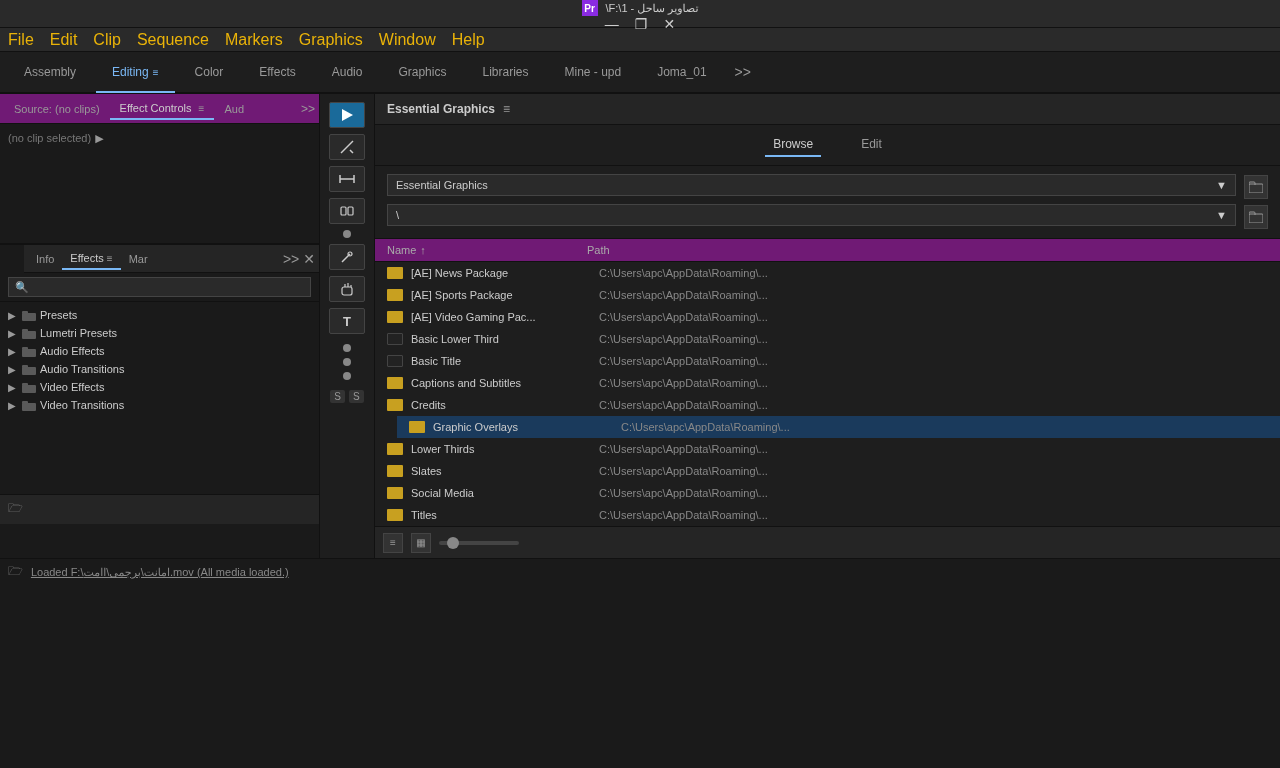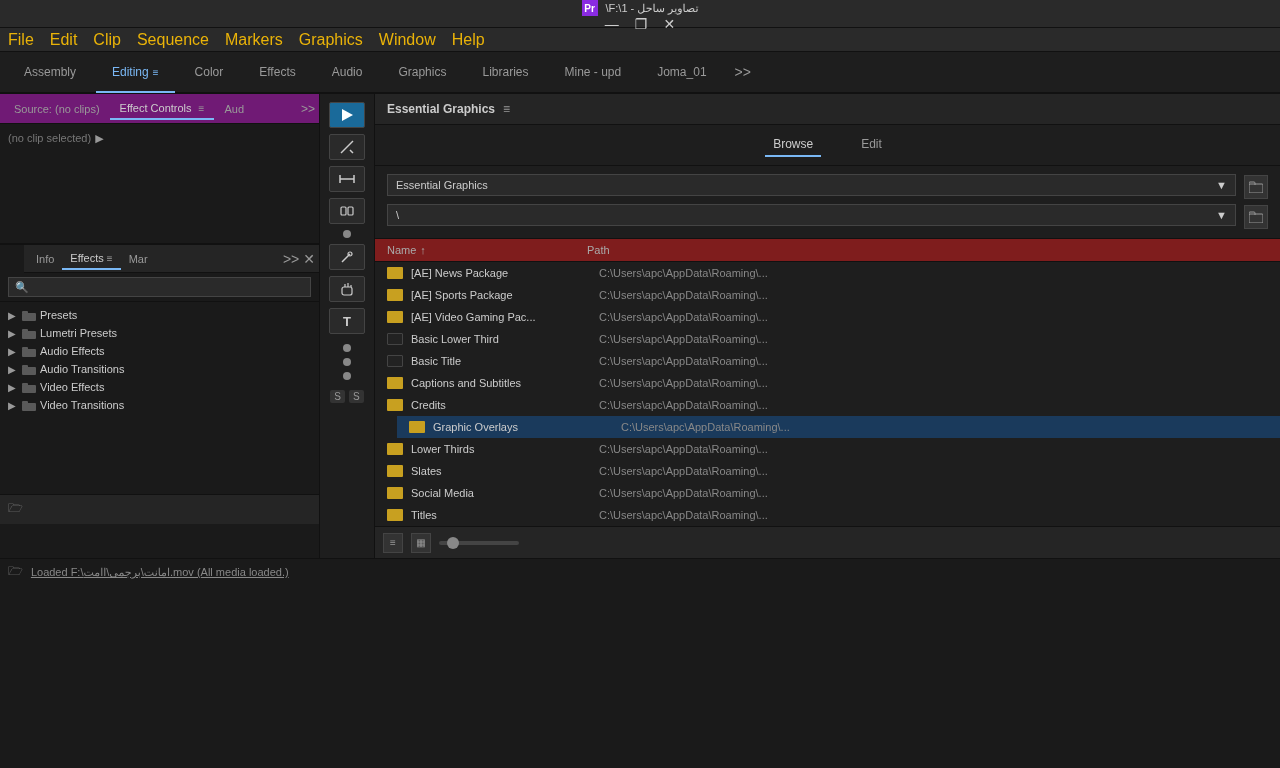--- a/index.html
+++ b/index.html
@@ -248,21 +248,21 @@
 
     
     .eg-list {
       flex: 1;
       overflow-y: auto;
     }
     .eg-list-header {
       display: flex;
       padding: 4px 12px;
       border-bottom: 1px solid #111;
-      background: #7f1d1d;
+      background: #701a75;
     }
     .eg-list-header span { color: #aaa; font-size: 11px; }
     .eg-col-name { flex: 0 0 200px; display: flex; align-items: center; gap: 4px; cursor: pointer; }
     .eg-col-path { flex: 1; }
     .sort-arrow { color: #7ab8f5; font-size: 10px; }
 
     .eg-list-item {
       display: flex;
       align-items: center;
       padding: 5px 12px;

